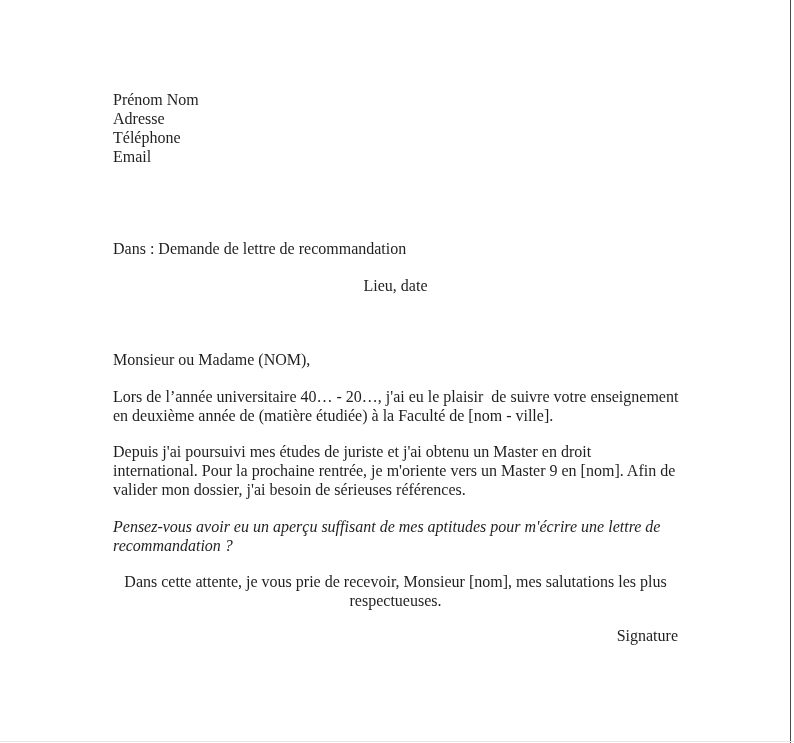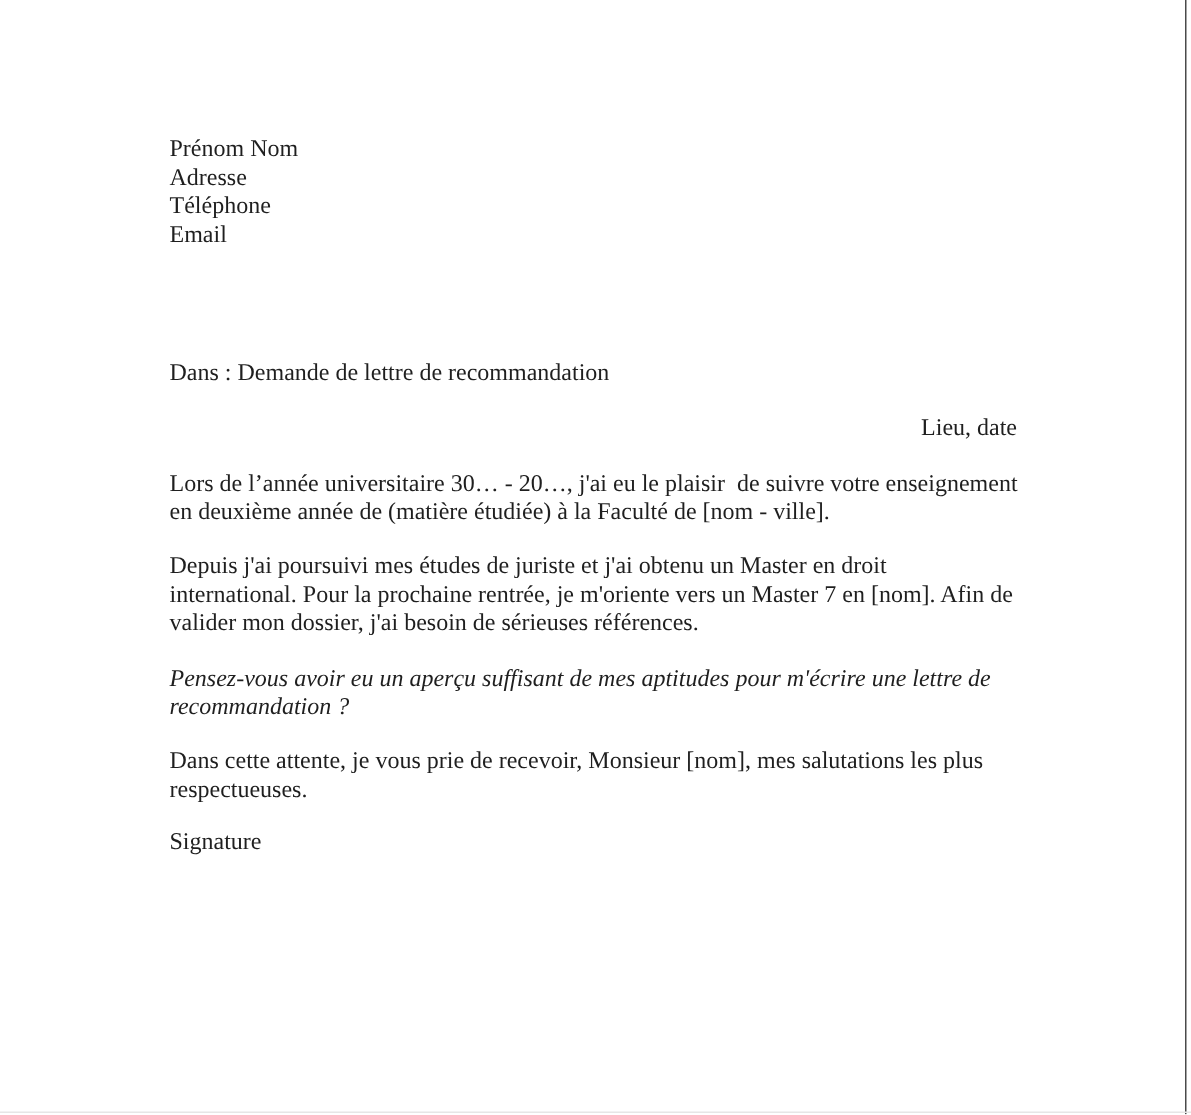--- a/index.html
+++ b/index.html
@@ -35,48 +35,49 @@
     bottom: 1px;
     width: 100%;
     height: 1px;
     background: #e6e6e6;
   }
   .block {
     white-space: pre; 
   }
   .sender-block { margin-top: 0; }
   .subject-line { margin-top: 73px; }
-  .place-date   { margin-top: 18px; text-align: right; white-space: pre; }
+  .place-date   { margin-top: 18px; text-align: center; white-space: pre; }
   .salutation   { margin-top: 55px; }
   .para-1 { margin-top: 18px; }
   .para-2 { margin-top: 17px; }
   .para-3 { margin-top: 18px; font-style: italic; }
-  .para-4 { margin-top: 17px; }
-  .signature    { margin-top: 16px; text-align: left; white-space: pre; }
+  .para-4 { margin-top: 17px; text-align: center; }
+  .signature    { margin-top: 16px; text-align: right; white-space: pre; }
 </style>
 </head>
 <body>
 
 <div class="page">
 
   <div class="block sender-block">Prénom Nom
 Adresse
 Téléphone
 Email</div>
 
   <div class="block subject-line">Dans : Demande de lettre de recommandation</div>
 
   <div class="place-date">Lieu, date</div>
 
+  <div class="block salutation">Monsieur ou Madame (NOM),</div>
 
-  <div class="block para-1">Lors de l’année universitaire 30… - 20…, j'ai eu le plaisir  de suivre votre enseignement
+  <div class="block para-1">Lors de l’année universitaire 40… - 20…, j'ai eu le plaisir  de suivre votre enseignement
 en deuxième année de (matière étudiée) à la Faculté de [nom - ville].</div>
 
   <div class="block para-2">Depuis j'ai poursuivi mes études de juriste et j'ai obtenu un Master en droit
-international. Pour la prochaine rentrée, je m'oriente vers un Master 7 en [nom]. Afin de
+international. Pour la prochaine rentrée, je m'oriente vers un Master 9 en [nom]. Afin de
 valider mon dossier, j'ai besoin de sérieuses références.</div>
 
   <div class="block para-3">Pensez-vous avoir eu un aperçu suffisant de mes aptitudes pour m'écrire une lettre de
 recommandation ?</div>
 
   <div class="block para-4">Dans cette attente, je vous prie de recevoir, Monsieur [nom], mes salutations les plus
 respectueuses.</div>
 
   <div class="signature">Signature</div>
 

